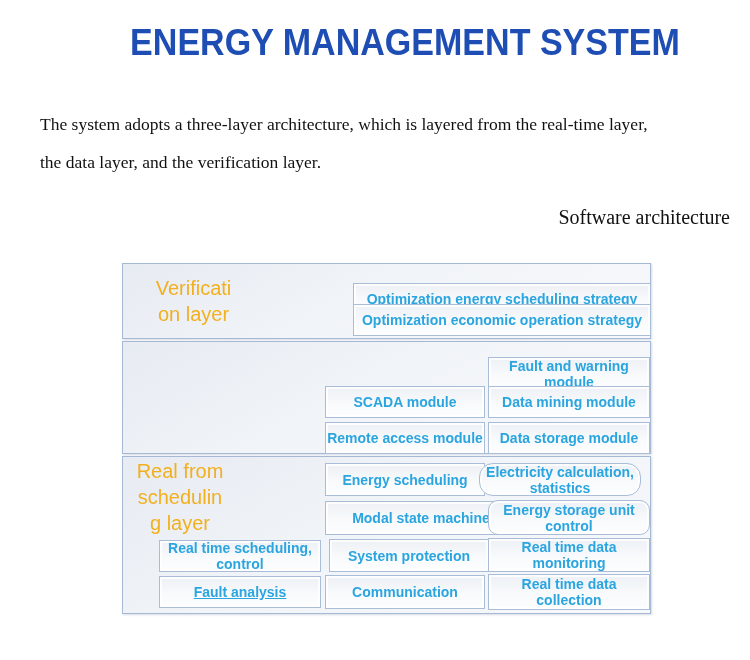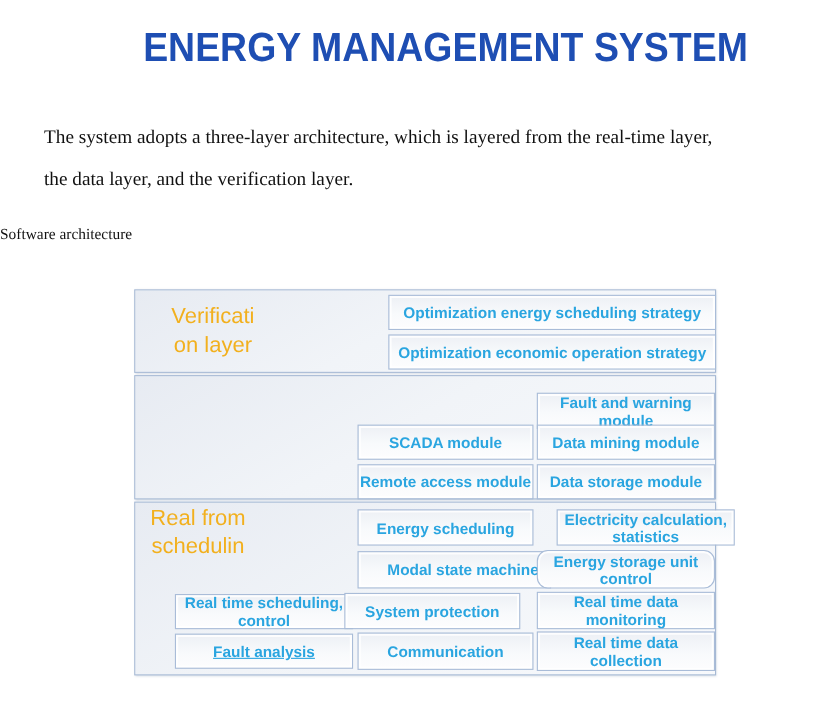--- a/index.html
+++ b/index.html
@@ -11,22 +11,22 @@
     position:absolute;left:60px;top:22px;width:690px;text-align:center;
     color:#1e4eb3;font-weight:bold;font-size:37px;letter-spacing:0px;
     transform:scaleX(0.92);transform-origin:center;
     font-family:"Liberation Sans",sans-serif;
   }
   .intro{
     position:absolute;left:40px;top:105px;width:680px;
     font-family:"Liberation Serif",serif;font-size:17.5px;color:#111;line-height:38px;
   }
   .caption{
-    position:absolute;left:0;top:206px;width:730px;text-align:left;
-    font-family:"Liberation Serif",serif;font-size:14px;color:#111;
+    position:absolute;left:0;top:206px;width:730px;text-align:right;
+    font-family:"Liberation Serif",serif;font-size:20px;color:#111;
   }
   .diagram{
     position:absolute;left:122px;top:263px;width:529px;height:349px;
   }
   .layer-box{
     position:absolute;left:0;width:527px;
     border:1px solid #a6b9d4;
     background:linear-gradient(150deg,#e7ebf2 0%,#f1f4f8 45%,#f7f9fc 100%);
     box-shadow:1px 1px 2px rgba(120,140,170,0.3);
   }
@@ -57,42 +57,43 @@
 
 <div class="caption">Software architecture</div>
 
 <div class="diagram">
 
   <div class="layer-box" style="top:0;height:74px;">
     <div class="layer-label" style="left:18px;top:11px;width:105px;text-align:center;">
       <div>Verificati</div>
       <div>on layer</div>
     </div>
-    <div class="module-box nowrap" style="left:230px;top:4px;width:296px;height:30px;">Optimization energy scheduling strategy</div>
+    <div class="module-box nowrap" style="left:230px;top:19px;width:296px;height:30px;">Optimization energy scheduling strategy</div>
     <div class="module-box nowrap" style="left:230px;top:40px;width:296px;height:30px;">Optimization economic operation strategy</div>
   </div>
 
   <div class="layer-box" style="top:78px;height:111px;">
     <div class="module-box" style="left:365px;top:15px;width:160px;height:31px;">Fault and warning module</div>
     <div class="module-box nowrap" style="left:202px;top:44px;width:158px;height:30px;">SCADA module</div>
     <div class="module-box nowrap" style="left:365px;top:44px;width:160px;height:30px;">Data mining module</div>
     <div class="module-box nowrap" style="left:202px;top:80px;width:158px;height:30px;">Remote access module</div>
     <div class="module-box nowrap" style="left:365px;top:80px;width:160px;height:30px;">Data storage module</div>
   </div>
 
   <div class="layer-box" style="top:193px;height:156px;">
     <div class="layer-label" style="left:2px;top:1px;width:110px;text-align:center;">
       <div>Real from</div>
       <div>schedulin</div>
+      <div>g layer</div>
     </div>
     <div class="module-box nowrap" style="left:202px;top:6px;width:158px;height:31px;">Energy scheduling</div>
-    <div class="module-box" style="left:383px;top:6px;width:160px;height:31px;">Electricity calculation, statistics</div>
+    <div class="module-box" style="left:356px;top:6px;width:160px;height:31px;border-radius:14px;">Electricity calculation, statistics</div>
     <div class="module-box nowrap" style="left:202px;top:44px;width:158px;height:32px;padding-left:16px;">Modal state machine</div>
     <div class="module-box" style="left:365px;top:43px;width:160px;height:33px;border-radius:10px;">Energy storage unit control</div>
     <div class="module-box" style="left:36px;top:83px;width:160px;height:30px;">Real time scheduling, control</div>
-    <div class="module-box nowrap" style="left:190px;top:82px;width:158px;height:31px;text-align:center;">System protection</div>
+    <div class="module-box nowrap" style="left:206px;top:82px;width:158px;height:31px;text-align:center;">System protection</div>
     <div class="module-box" style="left:365px;top:81px;width:160px;height:32px;">Real time data monitoring</div>
     <div class="module-box nowrap" style="left:36px;top:119px;width:160px;height:30px;text-decoration:underline;">Fault analysis</div>
     <div class="module-box nowrap" style="left:202px;top:118px;width:158px;height:32px;">Communication</div>
     <div class="module-box" style="left:365px;top:117px;width:160px;height:34px;">Real time data collection</div>
   </div>
 
 </div>
 
 </body></html>

